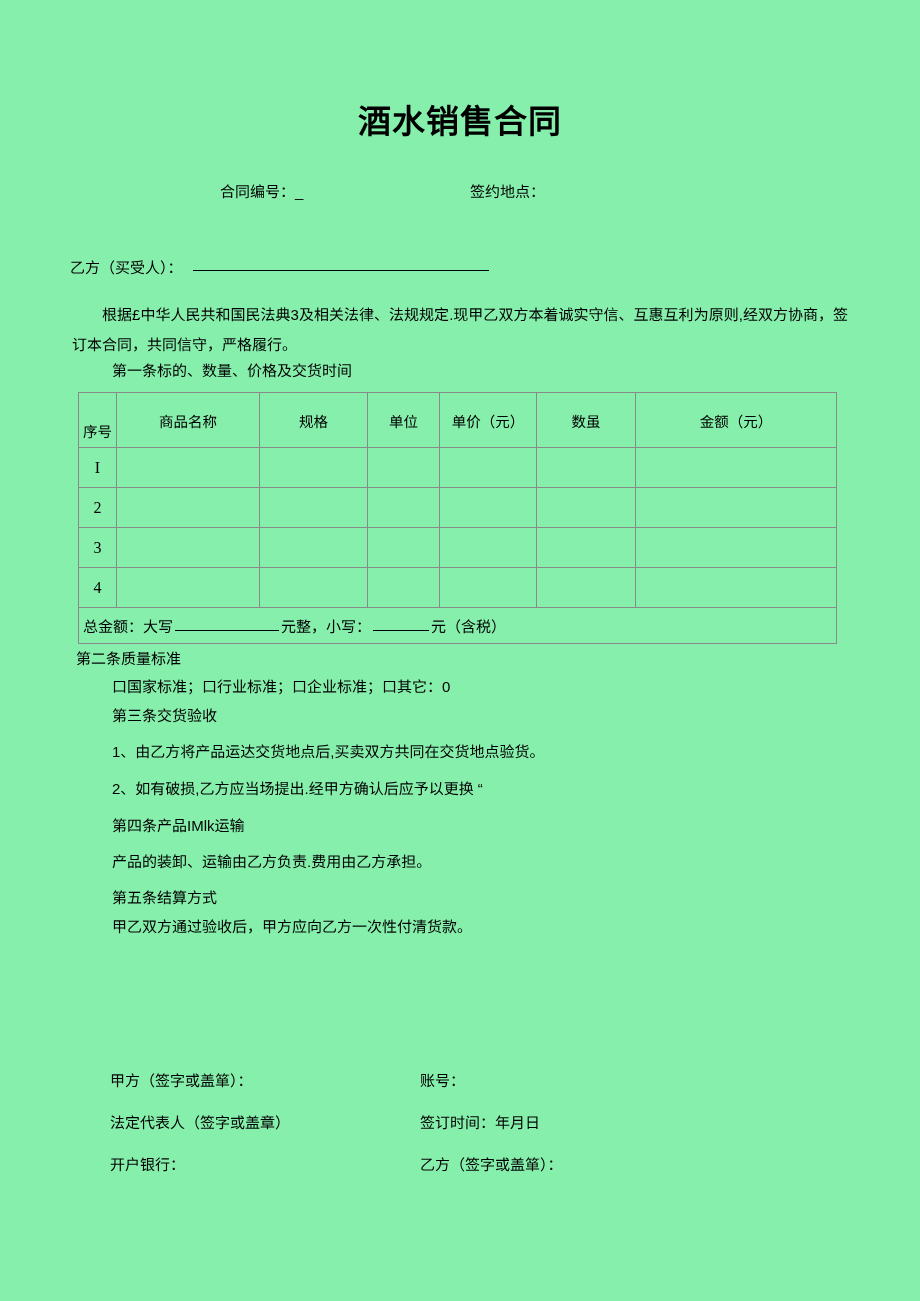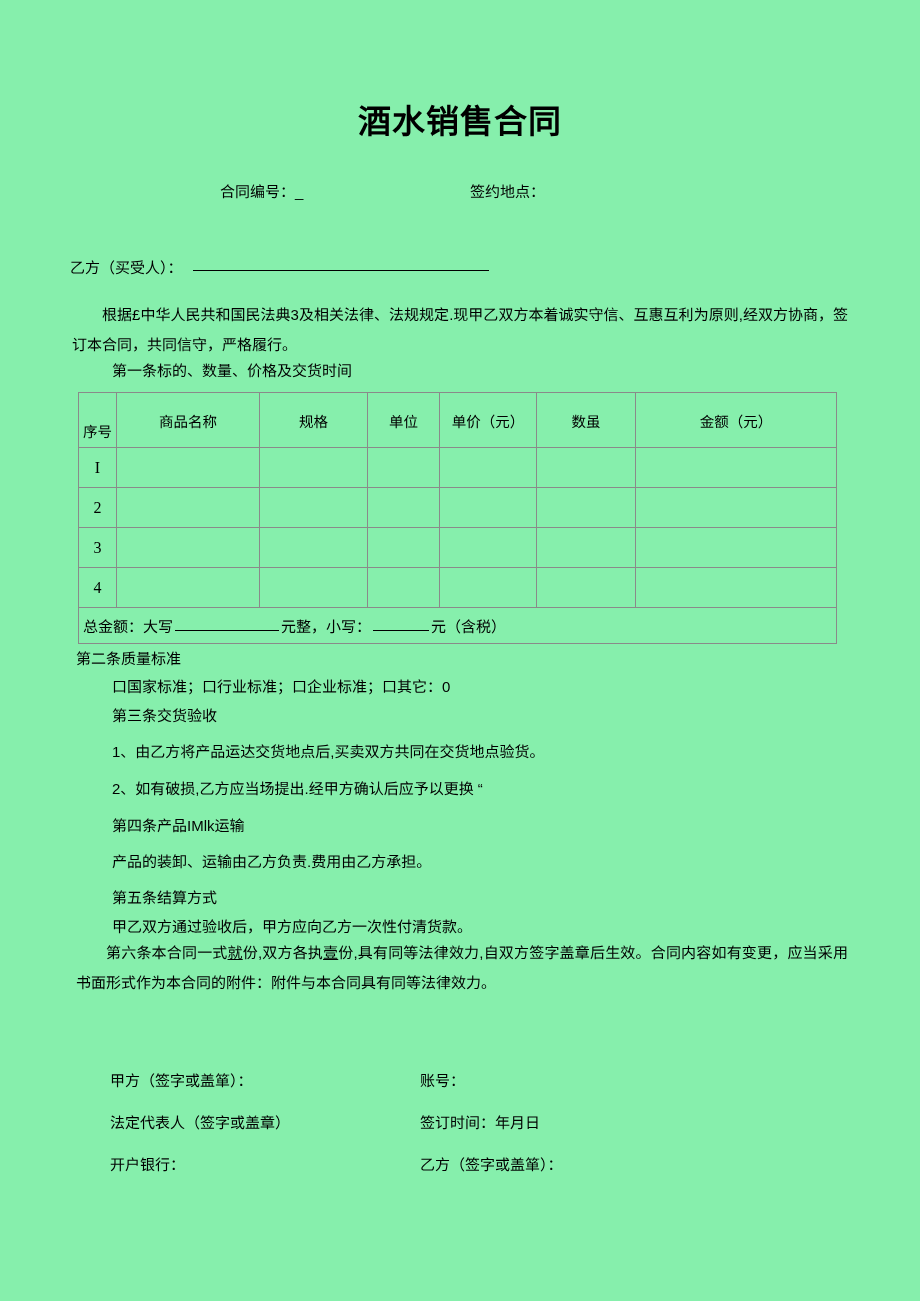--- a/index.html
+++ b/index.html
@@ -296,21 +296,20 @@
   <div class="clause-h c3-h">第三条交货验收</div>
   <div class="clause-t c3-1">1、由乙方将产品运达交货地点后,买卖双方共同在交货地点验货。</div>
   <div class="clause-t c3-2">2、如有破损,乙方应当场提出.经甲方确认后应予以更换 “</div>
 
   <div class="clause-h c4-h">第四条产品IMlk运输</div>
   <div class="clause-t c4-t">产品的装卸、运输由乙方负责.费用由乙方承担。</div>
 
   <div class="clause-h c5-h">第五条结算方式</div>
   <div class="clause-t c5-t">甲乙双方通过验收后，甲方应向乙方一次性付清货款。</div>
 
-  <div class="para para-c6"><span>第六条本合同一式</span><u>就</u><span>份,双方各执</span><u>壹</u><span>份,具有同等法律效力,自双方签字盖章后生效。合同内容如有变更，应当采用书面形式作为本合同的附件：附件与本合同具有同等法律效力。</span></div>
 
   <div class="sig-cell sig-l1">甲方（签字或盖箪）：</div>
   <div class="sig-cell sig-l2">法定代表人（签字或盖章）</div>
   <div class="sig-cell sig-l3">开户银行：</div>
   <div class="sig-cell sig-r1">账号：</div>
   <div class="sig-cell sig-r2">签订时间：年月日</div>
   <div class="sig-cell sig-r3">乙方（签字或盖箪）：</div>
 
 </div>
 

